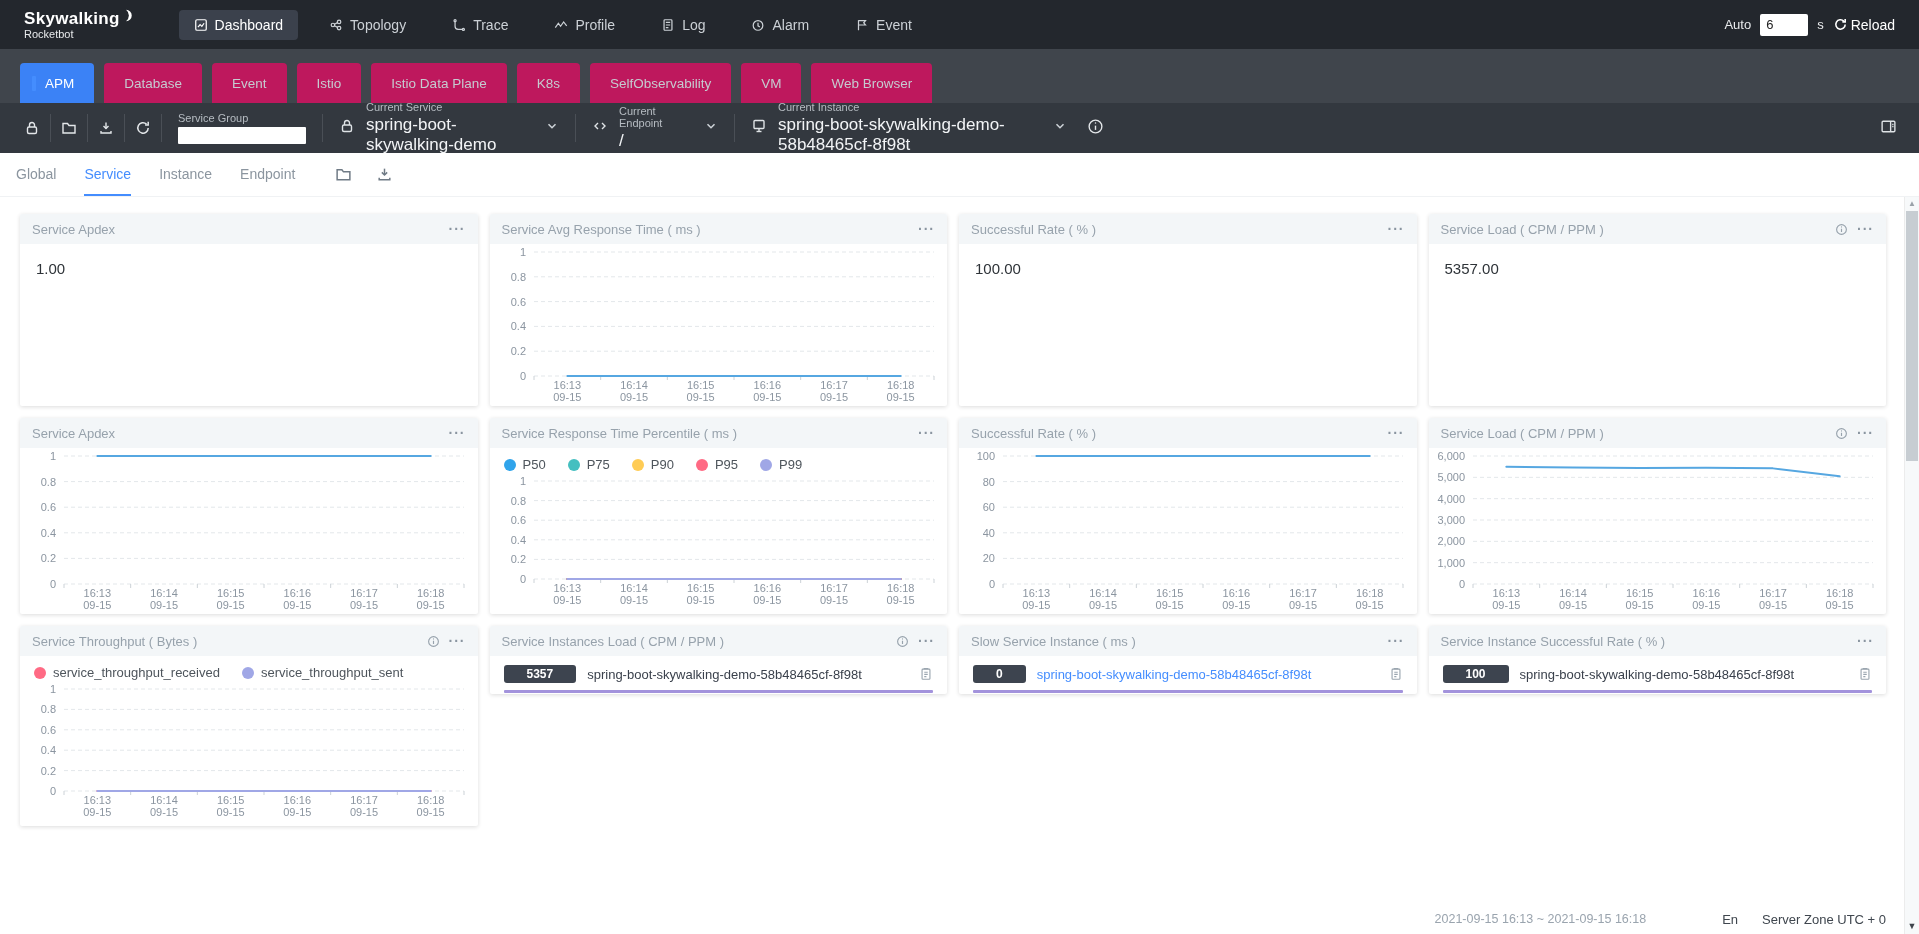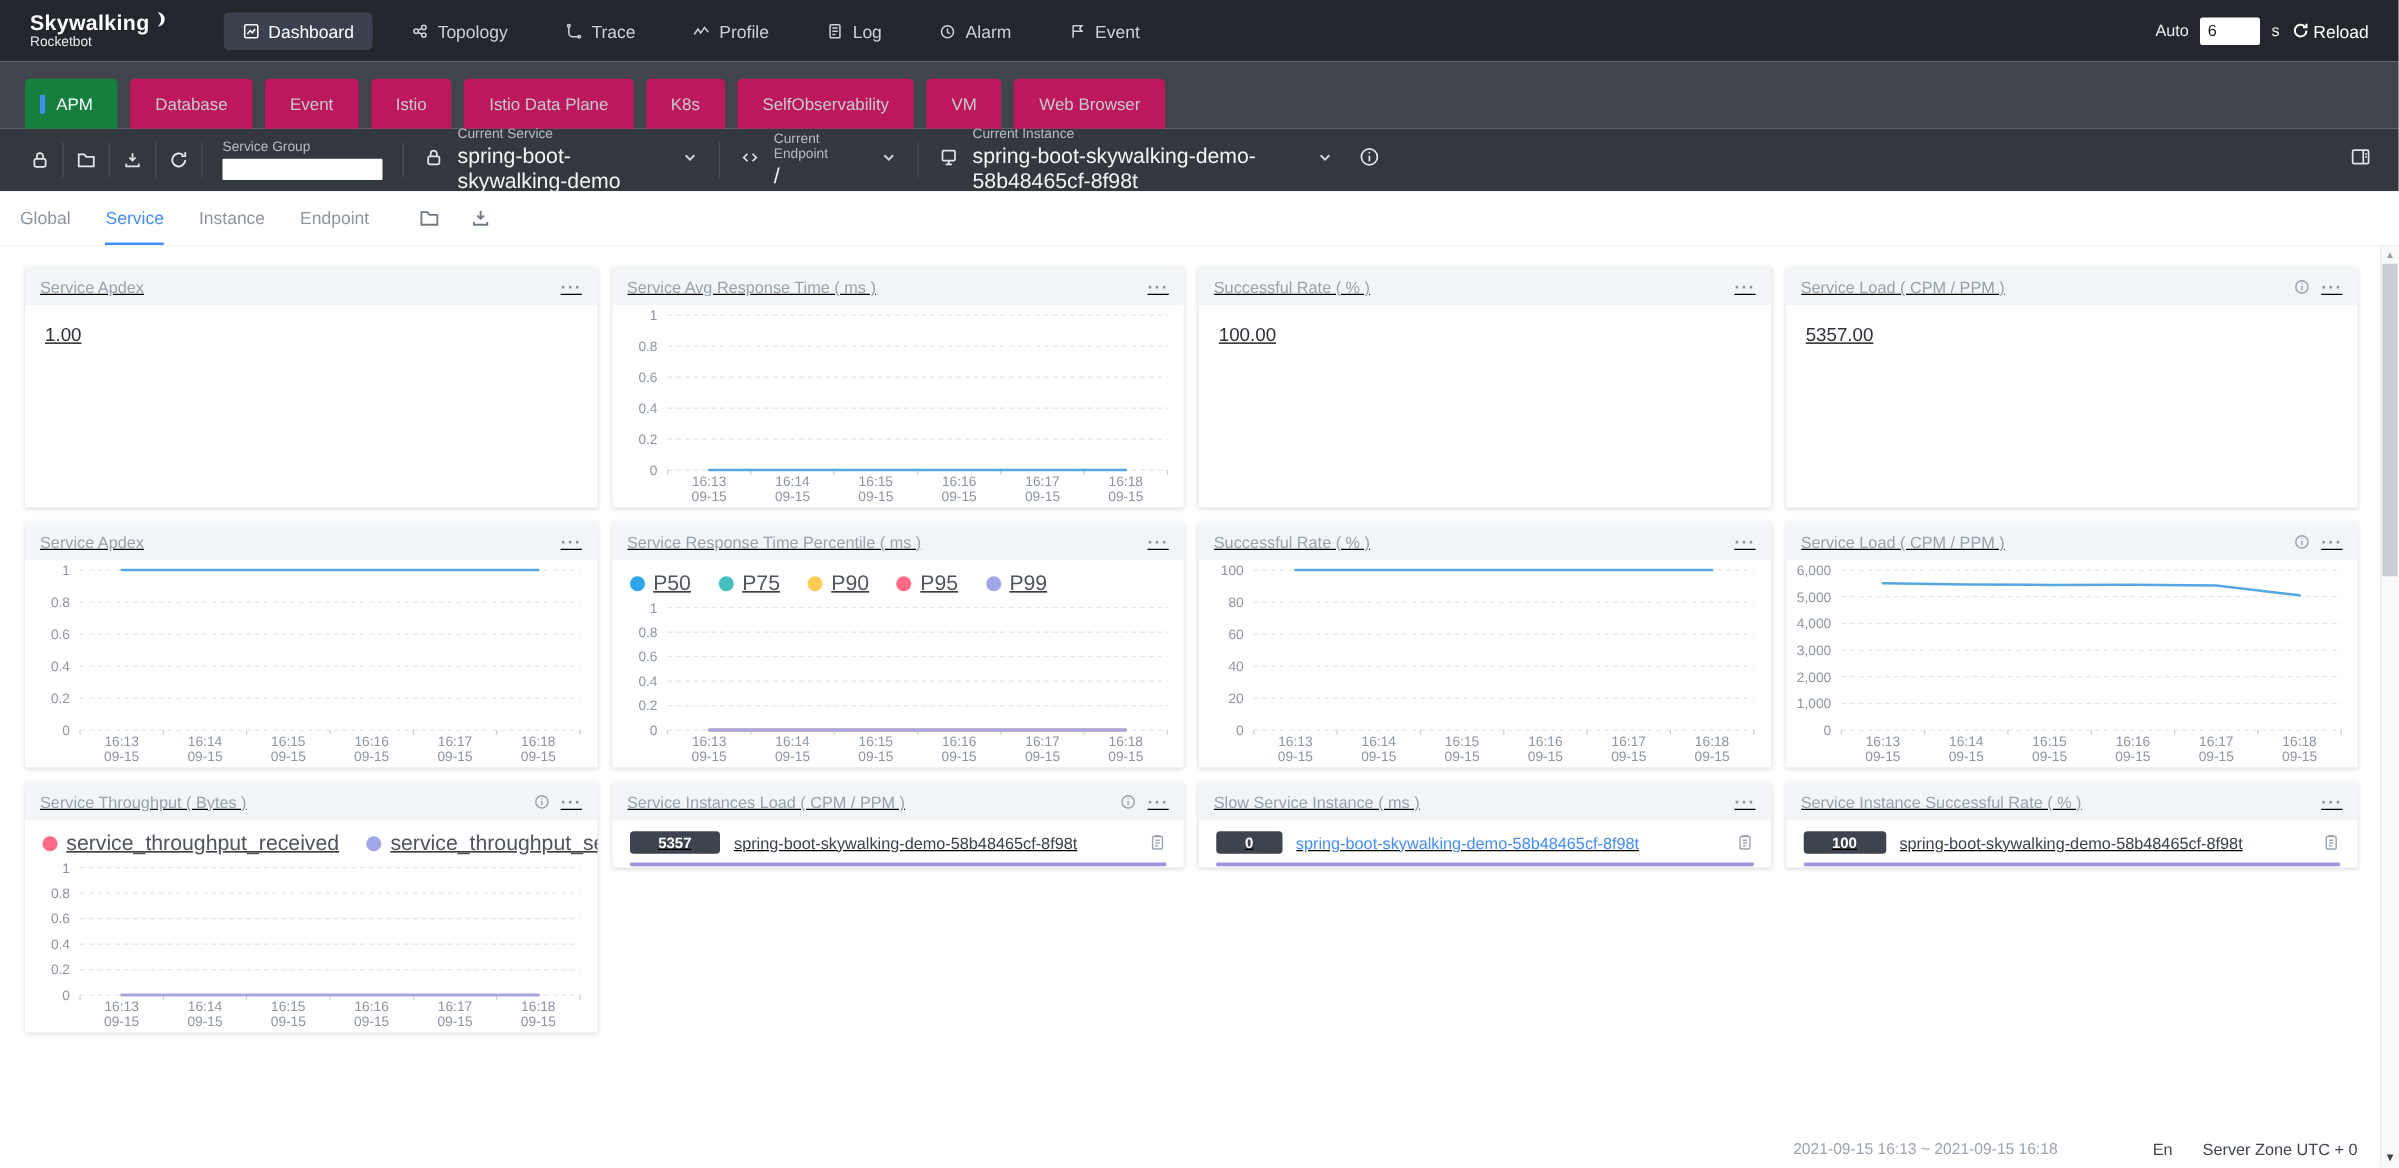--- a/index.html
+++ b/index.html
@@ -15,21 +15,21 @@
   .nav-item { display:flex; align-items:center; gap:7px; padding:7px 15px; border-radius:4px; font-size:14px; color:#ccd1d6; cursor:pointer; }
   .nav-item.active { background:#3b414c; color:#fff; }
   .nav-item svg { flex:none; }
   .nav-right { margin-left:auto; display:flex; align-items:center; gap:9px; font-size:13px; color:#e9ebed; }
   .auto-input { width:48px; height:22px; border:none; border-radius:2px; padding:0 6px; font-size:13px; color:#222; }
   .reload-btn { display:flex; align-items:center; gap:3px; font-size:14px; color:#fff; cursor:pointer; }
 
   
   .grouptabs { height:54px; background:#40454c; display:flex; align-items:flex-end; padding:0 20px; gap:10px; }
   .gtab { height:40px; display:flex; align-items:center; padding:0 20px; background:#be185d; color:#c6cbd0; font-size:13.5px; border-radius:4px 4px 0 0; cursor:pointer; white-space:nowrap; }
-  .gtab.active { background:#15803d; color:#fff; padding-left:12px;justify-content:center; }
+  .gtab.active { background:#3b82f6; color:#fff; padding-left:12px;justify-content:center; }
   .gtab .bar { width:4px; height:15px; background:#448dfe; border-radius:1px; margin-right:9px; display:none; }
   .gtab.active .bar { display:block; }
 
   
   .toolbar { height:50px; background:#33383f; display:flex; align-items:center; padding:0 14px; color:#e8eaec; }
   .tb-icon { width:36px; display:flex; justify-content:center; align-items:center; color:#e4e7ea; cursor:pointer; }
   .tb-sep { width:1px; height:28px; background:#4a4f56; flex:none; }
   .sg { display:flex; flex-direction:column; margin:0 16px; }
   .sg-label { font-size:11px; color:#b6bcc2; margin-bottom:3px; }
   .sg-input { width:128px; height:17px; border:none; border-radius:1px; }
@@ -44,35 +44,35 @@
   .panel-toggle { margin-left:auto; margin-right:8px; color:#dfe3e6; cursor:pointer; }
 
   
   .subtabs { height:44px; background:#fff; display:flex; align-items:center; padding:0 16px; gap:28px; border-bottom:1px solid #f0f2f4; }
   .stab { font-size:14px; color:#8b959f; height:100%; display:flex; align-items:center; border-bottom:2px solid transparent; cursor:pointer; }
   .stab.active { color:#448dfe; border-bottom-color:#448dfe; }
   .subtab-icons { display:flex; gap:24px; color:#6f7a85; margin-left:12px; align-items:center; }
   .subtab-icons span { cursor:pointer; display:flex; }
 
   
-  .content { position:absolute; top:197px; left:0; right:15px; bottom:30px; background:#fff;text-decoration:underline; }
+  .content { position:absolute; top:197px; left:0; right:15px; bottom:30px; background:#fff; }
   .grid { display:grid; grid-template-columns:repeat(4,1fr); gap:12px; padding:17px 18px 0 20px; align-items:start; }
   .card { background:#fff; box-shadow:0 1px 4px rgba(0,0,0,.14); border-radius:2px; overflow:hidden; }
   .card.r1 { height:192px; } .card.r2 { height:196px; } .card.r3a { height:200px; } .card.r3b { height:68px; }
   .card-h { height:30px; background:#f3f6f8; display:flex; align-items:center; padding:0 12px; gap:9px; }
   .card-title { flex:1; font-size:13px; color:#97a2ac; white-space:nowrap; overflow:hidden; }
   .more { color:#8a95a0; font-size:14px; font-weight:bold; letter-spacing:1px; cursor:pointer; }
   .info-sm { color:#97a2ac; cursor:pointer; display:flex; }
   .big-value { padding:16px; font-size:15px; color:#2e3338; }
   .chart { width:100%; display:block; }
   .ch-162 { height:162px; } .ch-166 { height:166px; } .ch-136 { height:136px; } .ch-140 { height:140px; }
   .legend { display:flex; gap:22px; padding:9px 14px 1px; align-items:center; }
   .legend-item { display:flex; align-items:center; cursor:pointer; }
   .legend .dot { width:12px; height:12px; border-radius:50%; }
-  .legend .lbl { font-size:17px; color:#4e555c; margin-left:7px; }
+  .legend .lbl { font-size:13px; color:#4e555c; margin-left:7px; }
   .inst-row { display:flex; align-items:center; gap:11px; padding:9px 14px 0; }
   .badge { background:#3d444f; color:#fff; font-size:12px; font-weight:bold; padding:2px 23px; border-radius:3px; }
   .inst-name { flex:1; font-size:13px; color:#3a414c; white-space:nowrap; overflow:hidden; }
   .inst-name.link { color:#448dfe; }
   .copy-icon { color:#9aa5af; cursor:pointer; display:flex; }
   .inst-bar { height:3px; background:#a393dc; margin:7px 14px 0; border-radius:1px; }
   .chart svg text.tick { font-family:"Liberation Sans",sans-serif; font-size:11px; fill:#8b95a0; }
 
   
   .footer { position:absolute; bottom:0; left:0; right:15px; height:30px; background:#fff; display:flex; align-items:center; justify-content:flex-end; padding-right:18px; }

